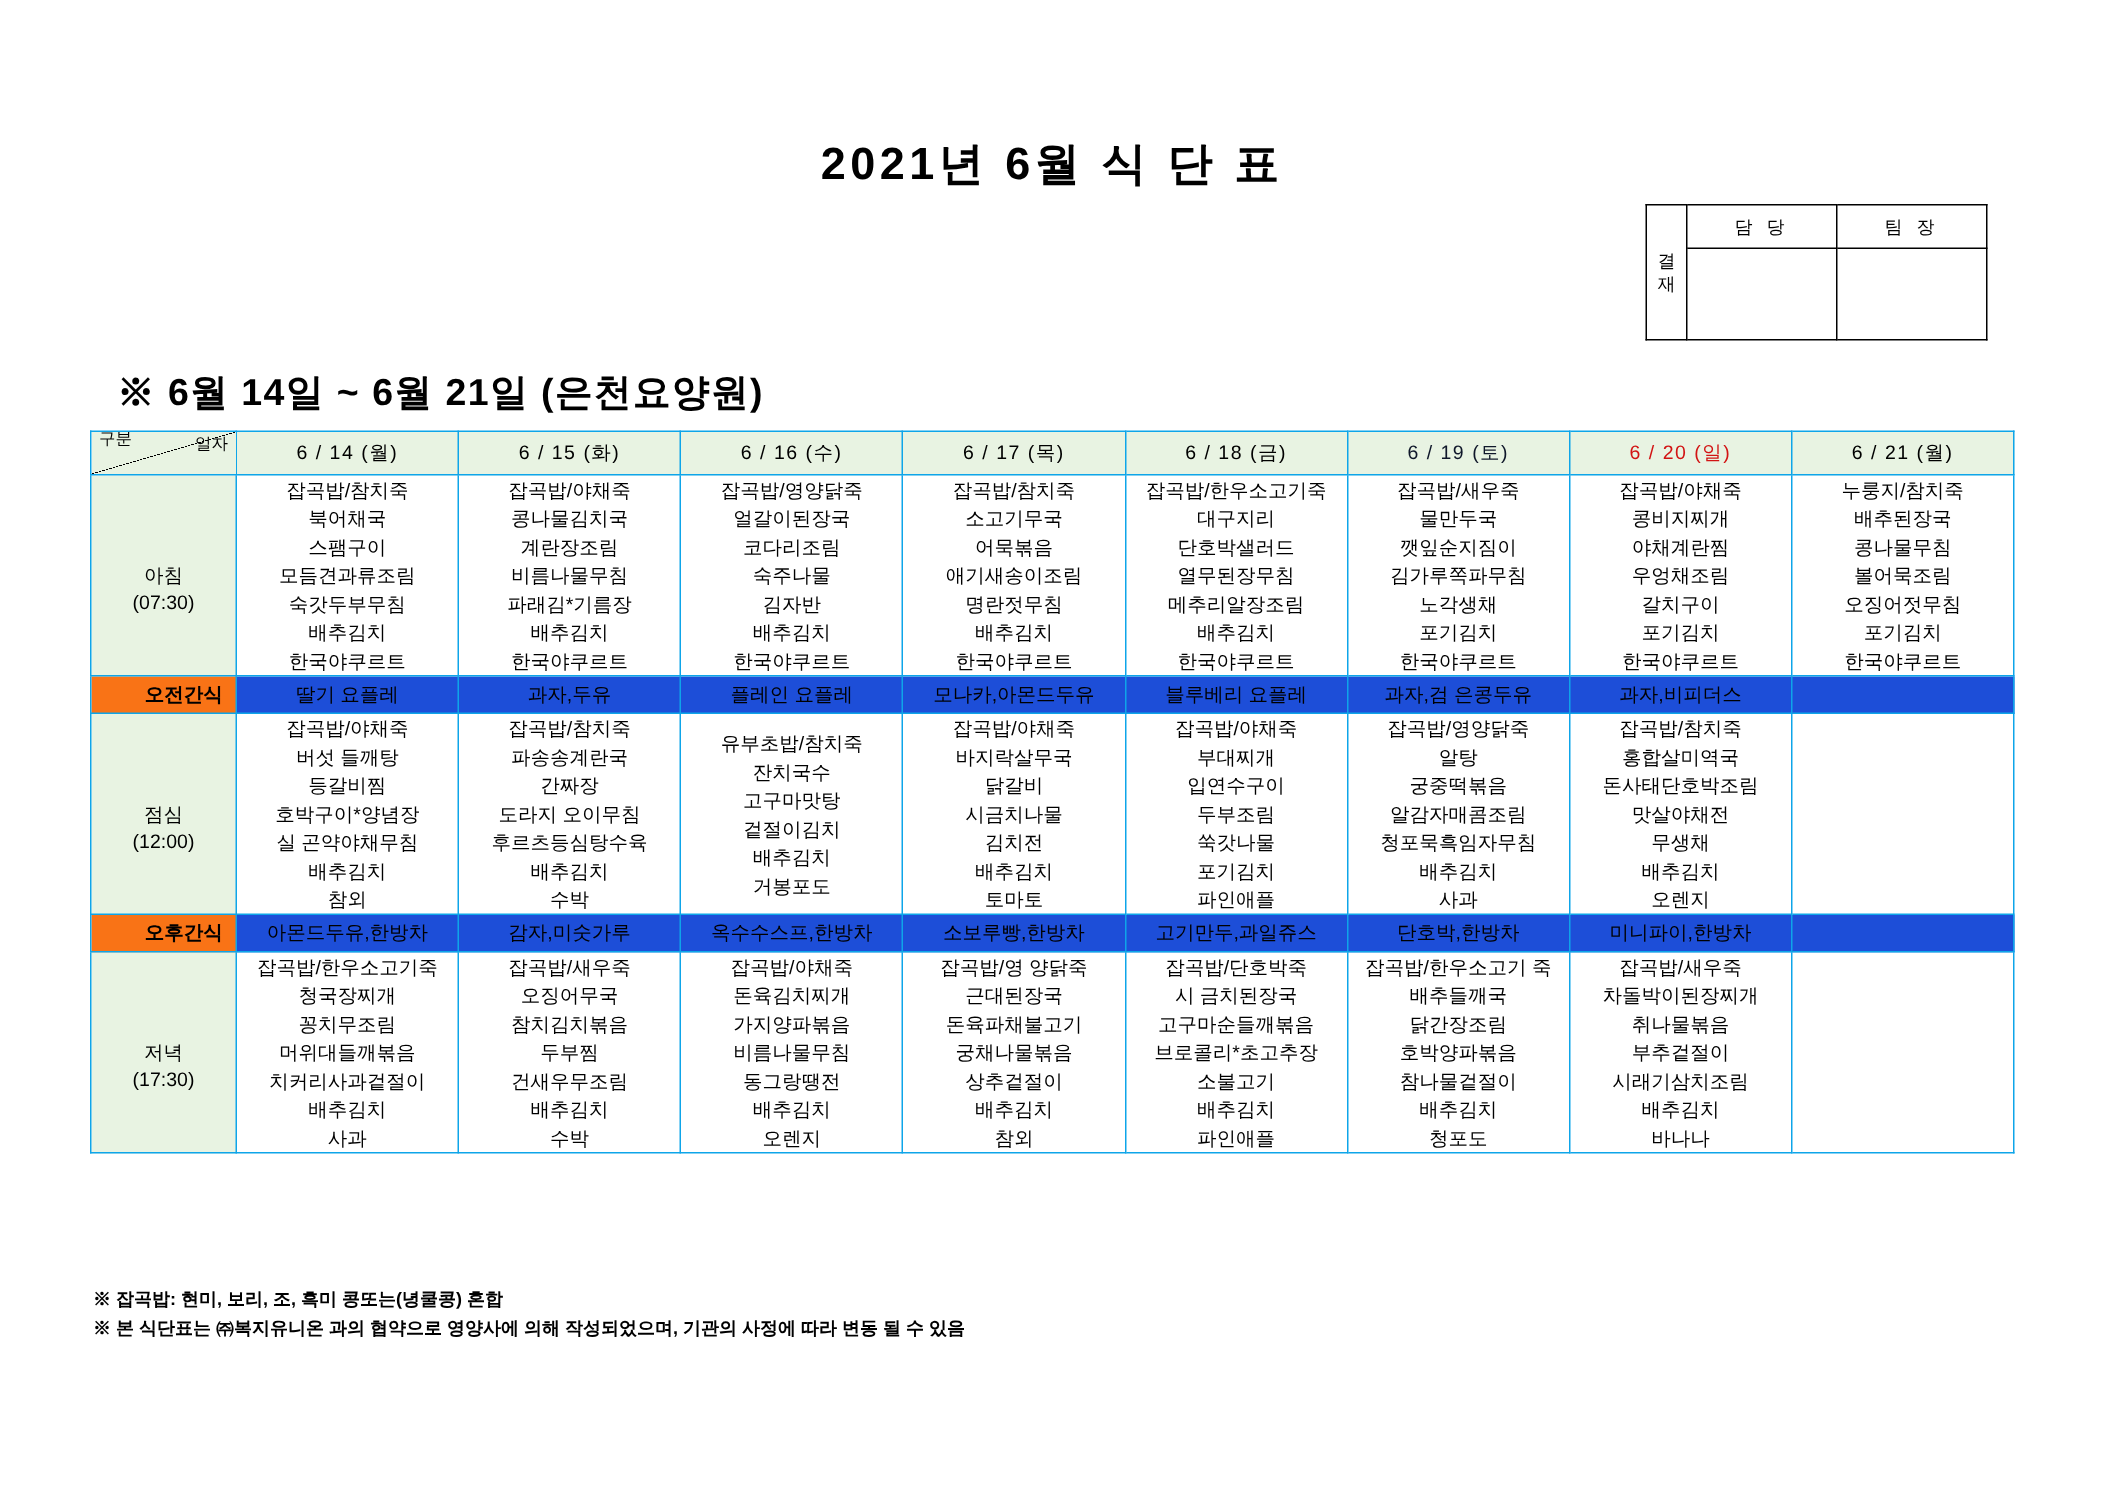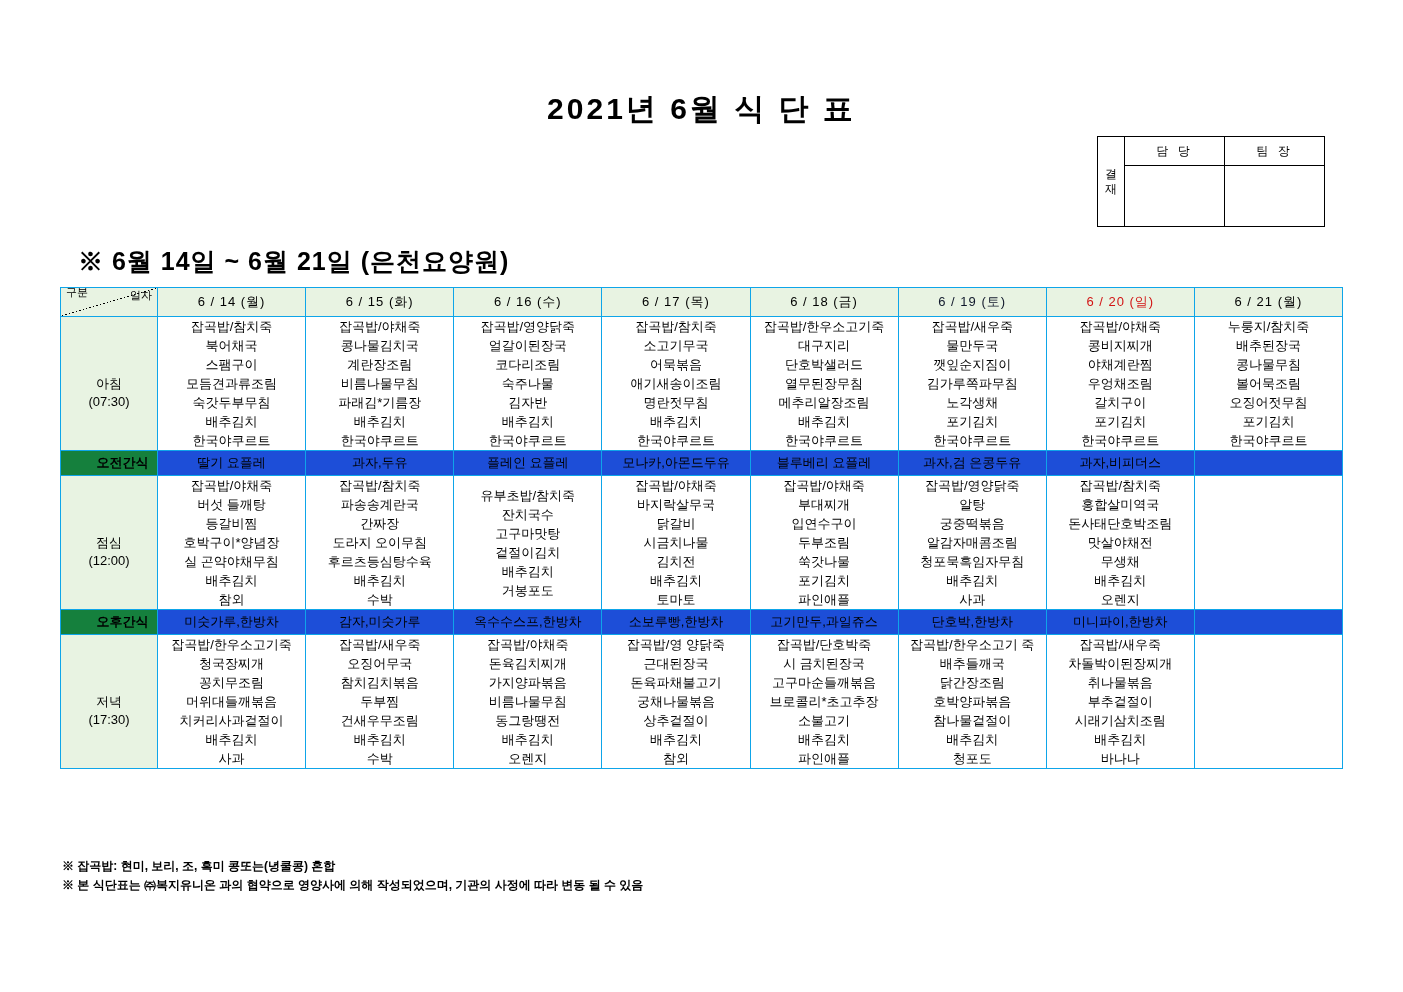--- a/index.html
+++ b/index.html
@@ -132,21 +132,21 @@
     line-height: 19px;
     padding: 3px 2px;
     margin-top: 43px;
   }
   .snackrow .cell {
     background: #1d4ed8;
     height: 24px;
     line-height: 18px;
   }
   .snackrow .rowlabel {
-    background: #15803d;
+    background: #f97316;
     height: 24px;
     padding-left: 27px;
   }
   .footnotes {
     position: absolute;
     top: 857px;
     left: 62px;
     font-size: 12px;
     line-height: 19px;
     font-weight: bold;
@@ -225,21 +225,21 @@
         <td class="cell">잡곡밥/참치죽<br>파송송계란국<br>간짜장<br>도라지 오이무침<br>후르츠등심탕수육<br>배추김치<br>수박</td>
         <td class="cell">유부초밥/참치죽<br>잔치국수<br>고구마맛탕<br>겉절이김치<br>배추김치<br>거봉포도</td>
         <td class="cell">잡곡밥/야채죽<br>바지락살무국<br>닭갈비<br>시금치나물<br>김치전<br>배추김치<br>토마토</td>
         <td class="cell">잡곡밥/야채죽<br>부대찌개<br>입연수구이<br>두부조림<br>쑥갓나물<br>포기김치<br>파인애플</td>
         <td class="cell">잡곡밥/영양닭죽<br>알탕<br>궁중떡볶음<br>알감자매콤조림<br>청포묵흑임자무침<br>배추김치<br>사과</td>
         <td class="cell">잡곡밥/참치죽<br>홍합살미역국<br>돈사태단호박조림<br>맛살야채전<br>무생채<br>배추김치<br>오렌지</td>
         <td class="cell"></td>
       </tr>
       <tr class="snackrow">
         <td class="rowlabel">오후간식</td>
-        <td class="cell">미숫가루,한방차</td>
+        <td class="cell">아몬드두유,한방차</td>
         <td class="cell">감자,미숫가루</td>
         <td class="cell">옥수수스프,한방차</td>
         <td class="cell">소보루빵,한방차</td>
         <td class="cell">고기만두,과일쥬스</td>
         <td class="cell">단호박,한방차</td>
         <td class="cell">미니파이,한방차</td>
         <td class="cell"></td>
       </tr>
       <tr class="mealrow">
         <td class="rowlabel"><br>          저녁<br>          (17:30)<br>        </td>

